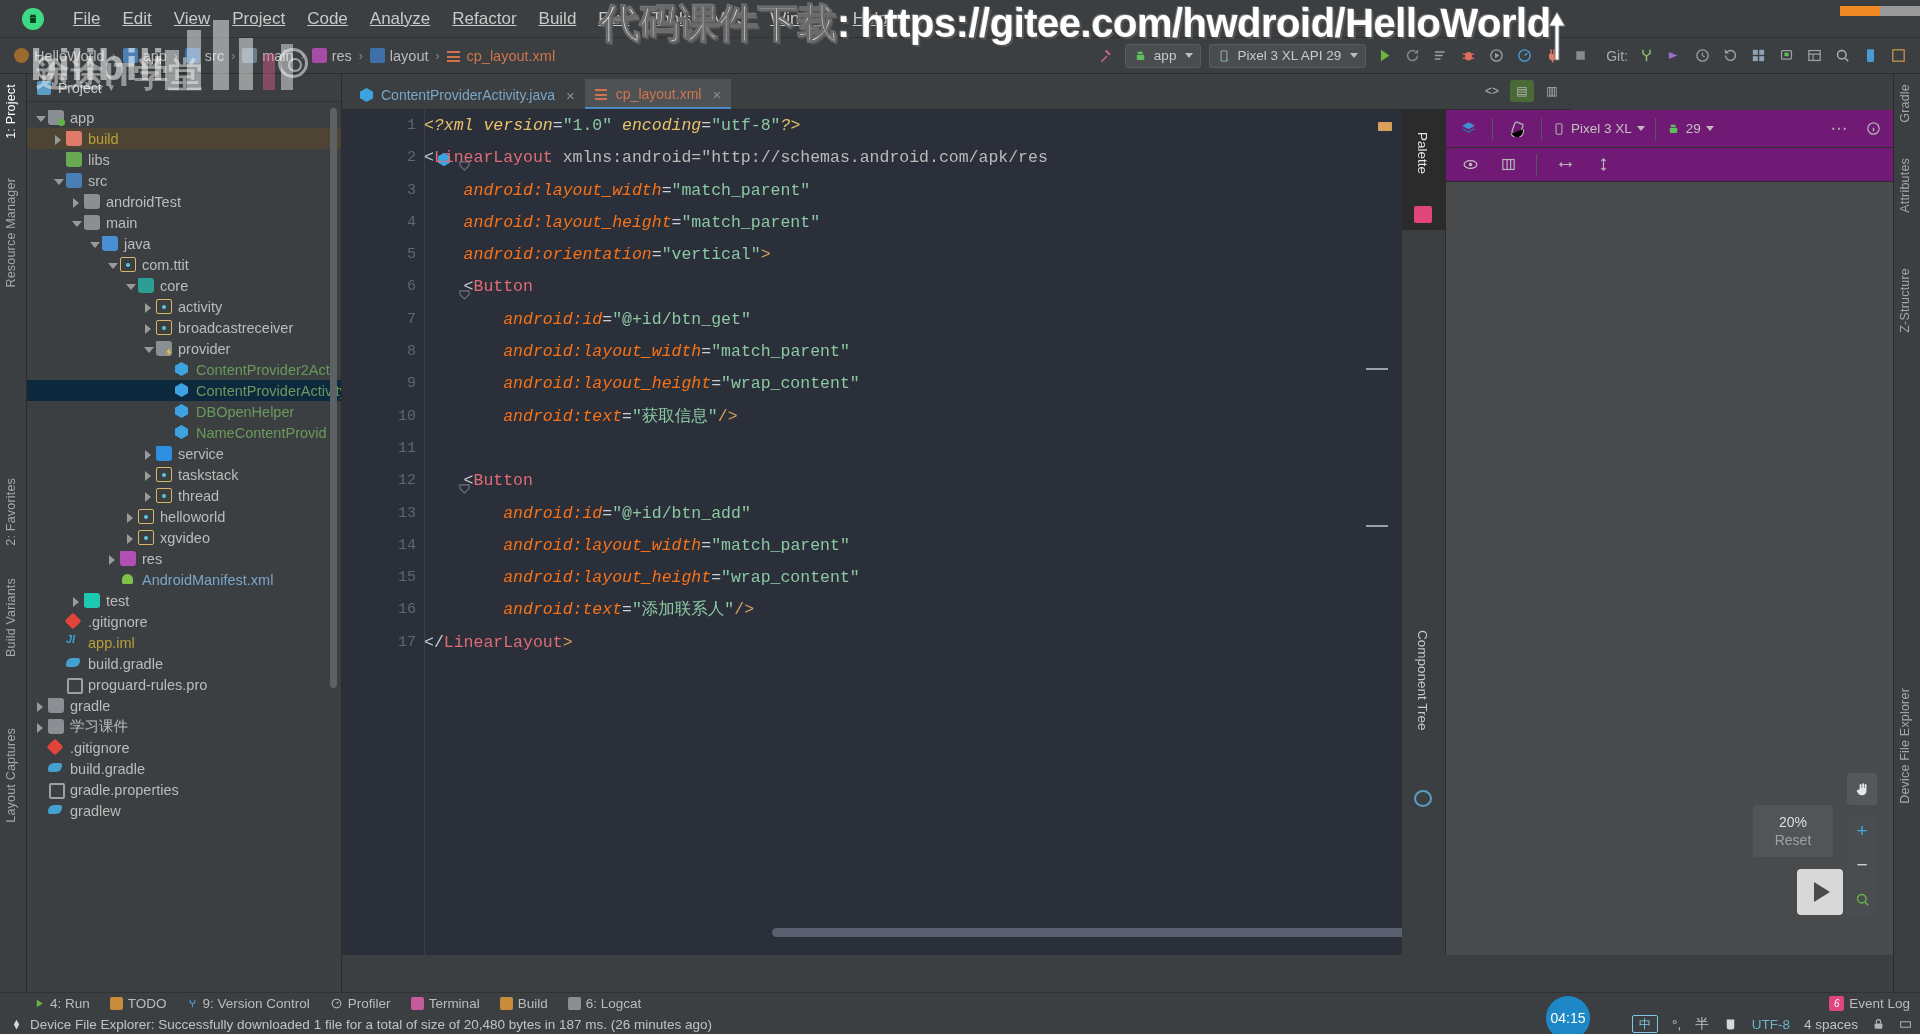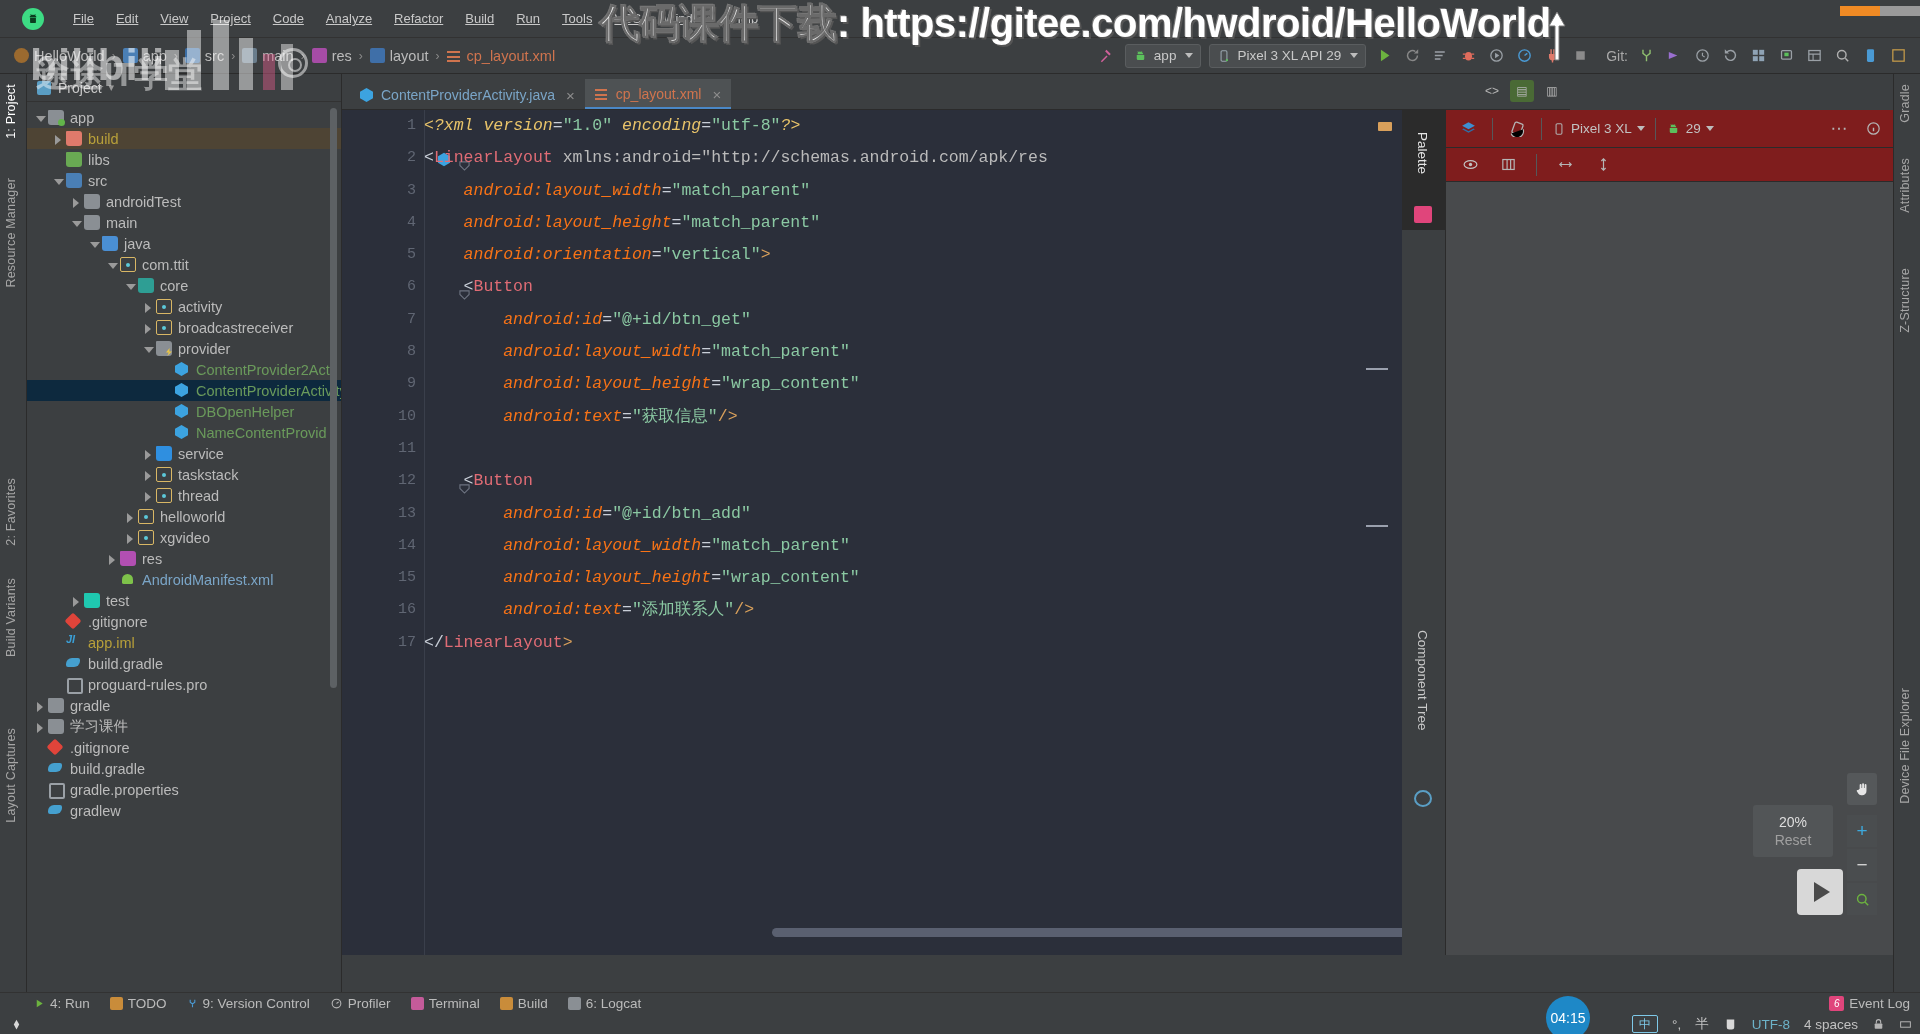--- a/index.html
+++ b/index.html
@@ -21,21 +21,21 @@
     border-bottom: 1px solid #323232;
   }
   .as-logo {
     width: 22px; height: 22px; margin: 0 18px 0 12px;
     border-radius: 50%; background: #3ddc84;
     display:flex; align-items:center; justify-content:center;
     position: relative;
   }
   .as-logo svg { width: 14px; height: 14px; }
   .menu-item {
-    font-size: 13px; color: #c9c9c9; padding: 3px 11px; cursor: default;
+    font-size: 17px; color: #c9c9c9; padding: 3px 11px; cursor: default;
     white-space: nowrap;
   }
   .menu-item u { text-decoration: underline; }
 
   
   .toolrow {
     position: absolute; left:0; top:38px; width:1920px; height:36px;
     background: #3c3f41; display:flex; align-items:center;
     border-bottom: 1px solid #2b2b2b;
   }
@@ -231,21 +231,21 @@
   .comp-label{
     position:absolute; left:13px; top:520px; writing-mode:vertical-rl;
     font-size:13.5px; color:#c9c9c9;
   }
   .comp-icon{ position:absolute; left:12px; top:680px; width:18px;height:17px;
               border:2px solid #5a9ec4; border-radius:50%;}
 
   
   .design {
     position:absolute; left:1446px; top:110px; width:447px; height:845px;
-    background:#7f1d1d;
+    background:#701a75;
   }
   .design-toolbar {
     height:38px; display:flex; align-items:center; gap:6px; padding-left:8px;
     border-bottom:1px solid #2b2b2b; font-size:13.5px; color:#c2c2c2;
   }
   .design-toolbar2 {
     height:34px; display:flex; align-items:center; gap:10px; padding-left:10px;
     border-bottom:1px solid #2b2b2b;
   }
   .dt-sep { width:1px; height:22px; background:#55585a; margin:0 4px; }
@@ -950,20 +950,21 @@
         <span>Event Log</span>
       </div>
 
     </div>
   </div>
 
   <div class="statusbar">
     <svg width="13" height="13" viewBox="0 0 24 24" style="margin-right:7px">
         <path fill="#d8d8d8" d="M12 3l5 9-5 9-5-9z"></path>
       </svg>
+    <span>Device File Explorer: Successfully downloaded 1 file for a total of size of 20,480 bytes in 187 ms. (26 minutes ago)</span>
     <div class="status-right">
       <div class="ime-badge">中</div>
       <span style="color:#c2c2c2">°,</span>
       <span style="color:#c2c2c2">半</span>
       <svg width="15" height="15" viewBox="0 0 24 24">
           <path fill="#d8d8d8" d="M6 4h12v12a4 4 0 0 1-4 4h-4a4 4 0 0 1-4-4z"></path>
         </svg>
       <span style="color:#6db3c9">UTF-8</span>
       <span>4 spaces</span>
       <svg width="13" height="13" viewBox="0 0 24 24">

